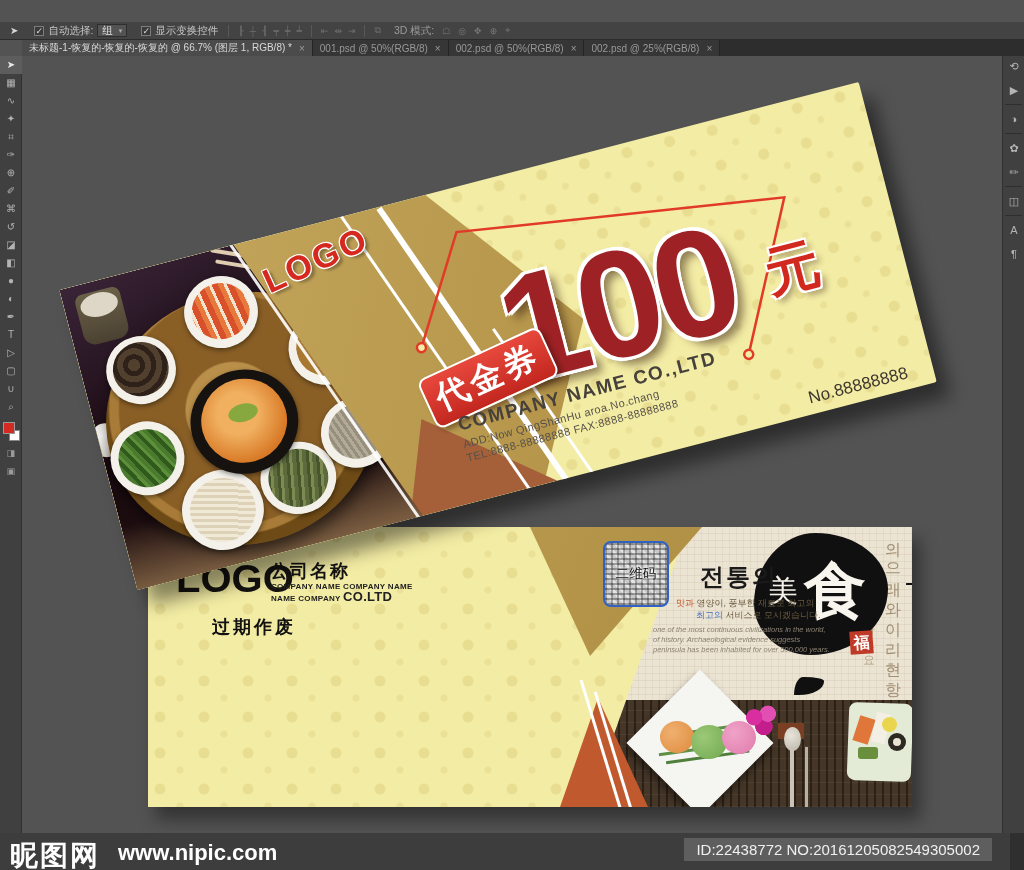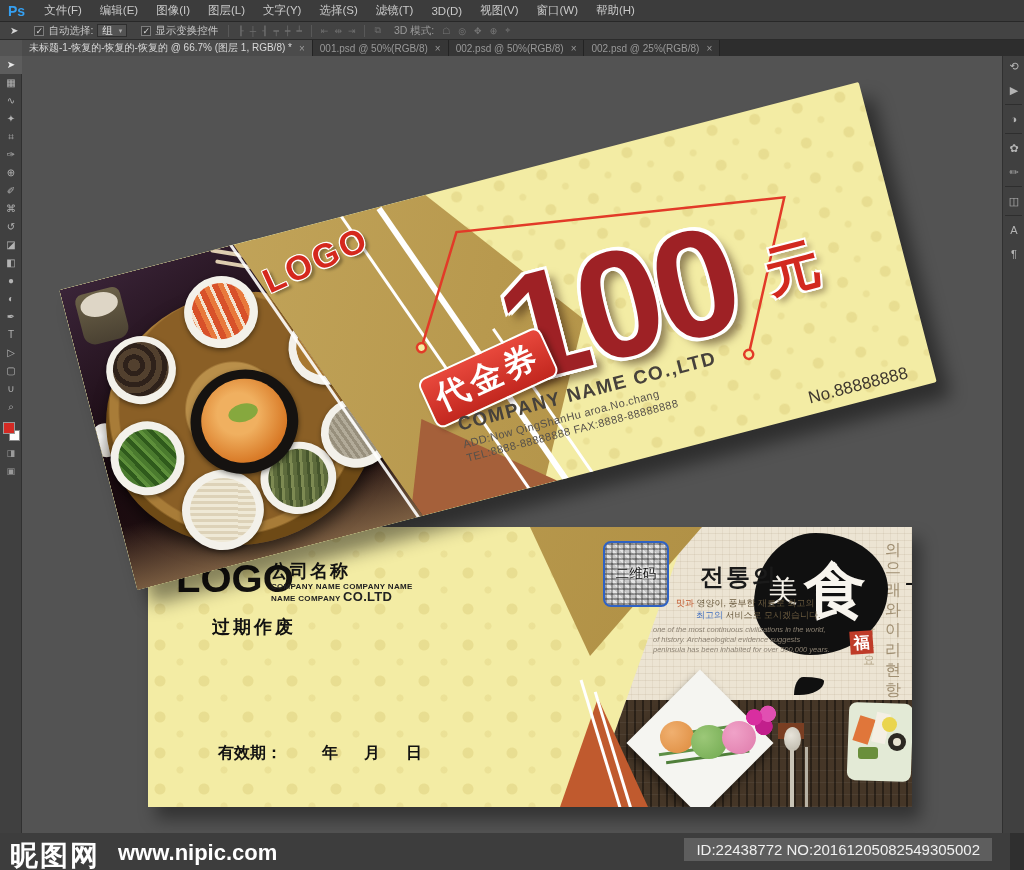--- a/index.html
+++ b/index.html
@@ -215,34 +215,20 @@
   .brand { position:absolute; left:10px; top:4px; color:#fff; font-size:28px; font-weight:700; letter-spacing:2px; }
   .site { position:absolute; left:118px; top:7px; color:#fff; font-size:22px; font-weight:bold; }
   .idbox { position:absolute; right:32px; top:5px; background:#5e5e5e; color:#f0f0f0; font-size:15px; padding:3px 12px; }
   .footstrip { position:absolute; right:0; top:0; width:14px; height:37px; background:#2f2f2f; }
 </style>
 </head>
 <body>
 
 <div class="screen">
 
-  <div class="menubar">
-    <span class="ps-logo">Ps</span>
-    <span class="menu-item">文件(F)</span>
-    <span class="menu-item">编辑(E)</span>
-    <span class="menu-item">图像(I)</span>
-    <span class="menu-item">图层(L)</span>
-    <span class="menu-item">文字(Y)</span>
-    <span class="menu-item">选择(S)</span>
-    <span class="menu-item">滤镜(T)</span>
-    <span class="menu-item">3D(D)</span>
-    <span class="menu-item">视图(V)</span>
-    <span class="menu-item">窗口(W)</span>
-    <span class="menu-item">帮助(H)</span>
-  </div>
 
   <div class="optionsbar">
     <span class="ob-tool">➤</span>
     <span class="cb">✓</span>
     <span class="ob-label">自动选择:</span>
     <span class="sel-box">
       <span>组</span>
       <span class="caret">▾</span>
     </span>
     <span class="cb">✓</span>
@@ -378,23 +364,20 @@
       <div class="bst bst1"></div>
       <div class="bst bst2"></div>
 
       <div class="b-logo">LOGO</div>
       <div class="b-cn">公司名称</div>
       <div class="b-en">
         <div>COMPANY NAME COMPANY NAME</div>
         <div><span>NAME COMPANY </span><span class="big">CO.LTD</span></div>
       </div>
       <div class="b-title">过期作废</div>
-      <div class="b-valid">
-        <span>有效期：</span><span class="vf1">年</span><span class="vf">月</span><span class="vf">日</span>
-      </div>
       <div class="b-qr">
         <span>二维码</span>
       </div>
     </div>
 
     <div class="v-front">
       <div class="pat"></div>
       <div class="f-gold"></div>
       <div class="f-brown"></div>
 

